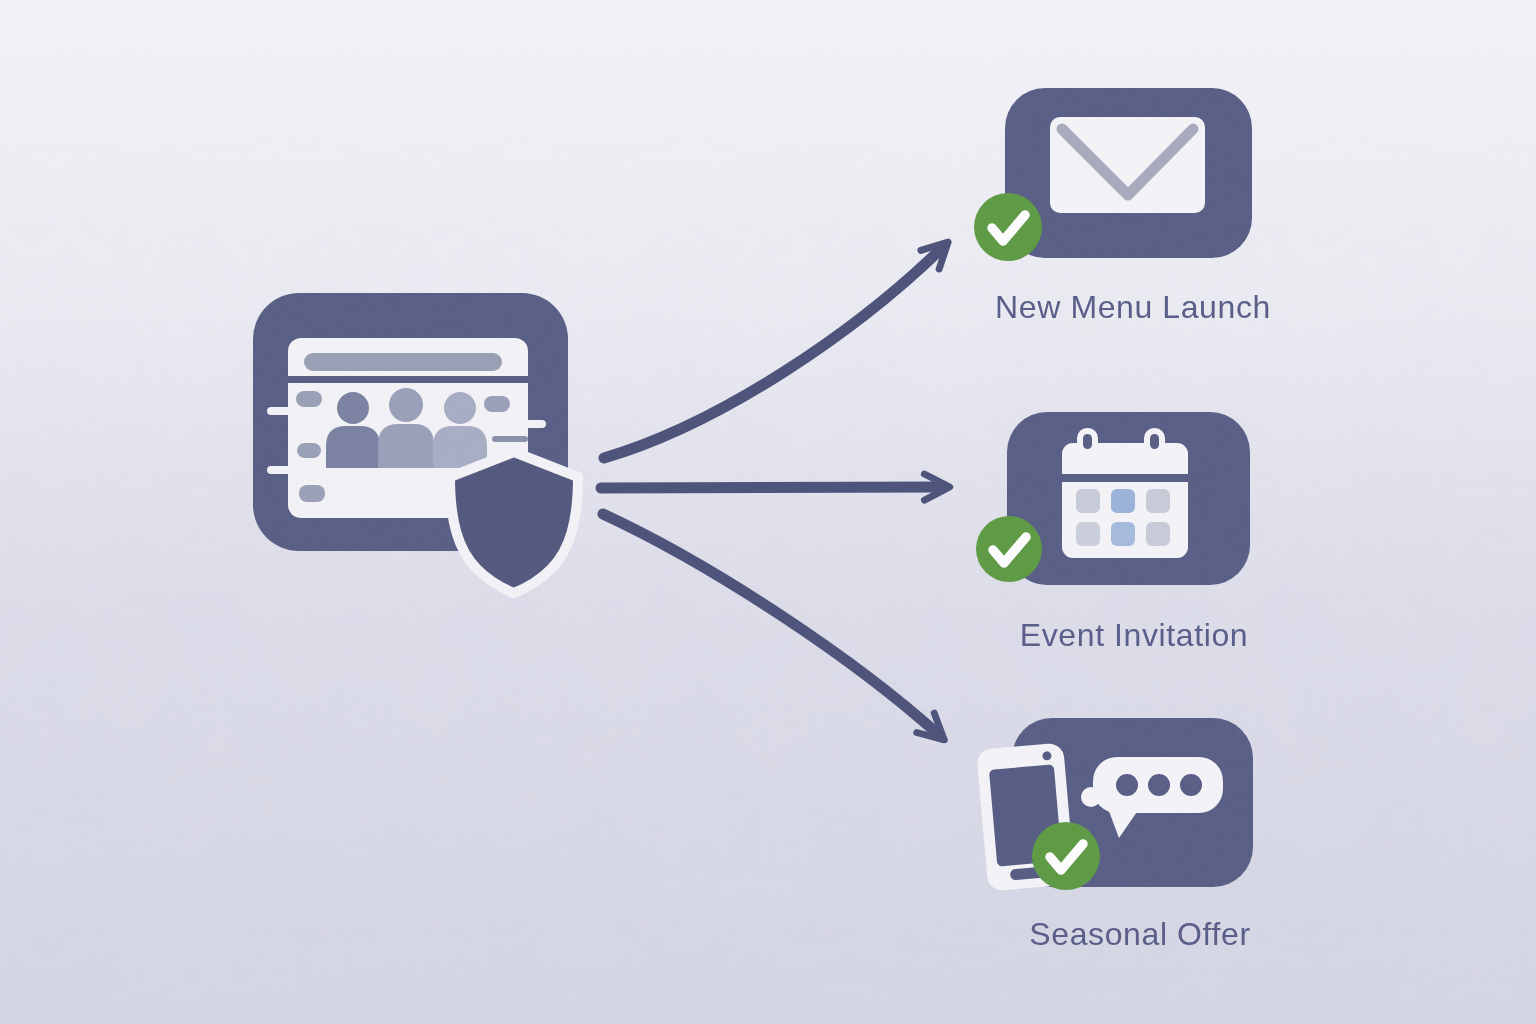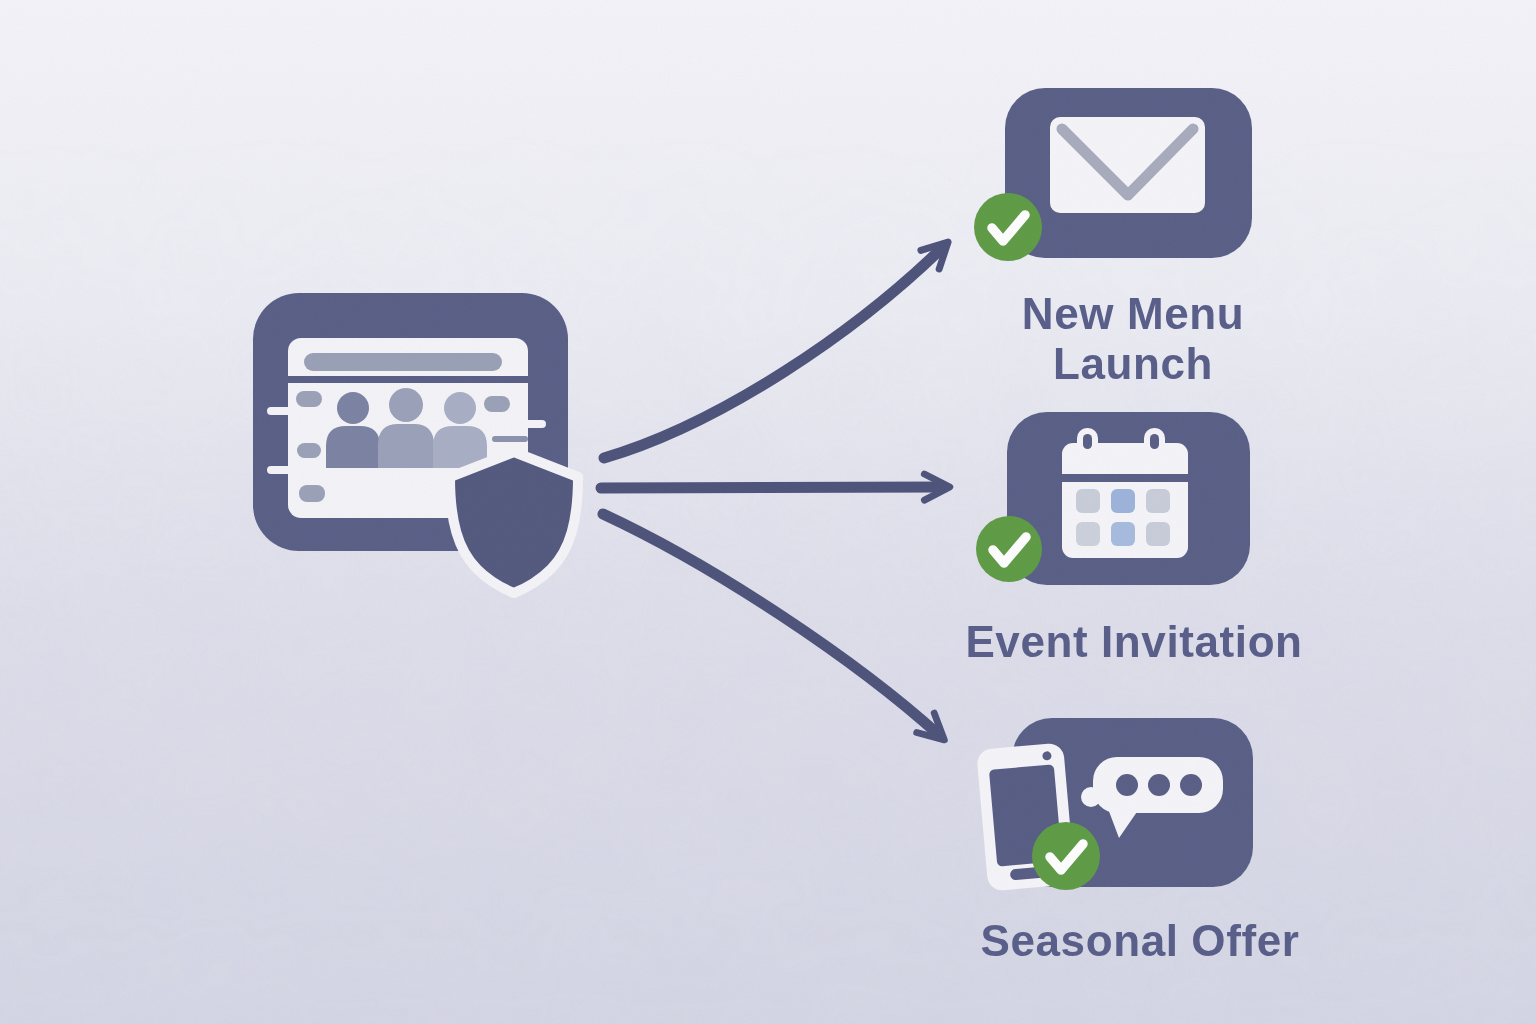--- a/index.html
+++ b/index.html
@@ -16,22 +16,22 @@
     inset: 0;
     width: 1536px;
     height: 1024px;
     display: block;
   }
   .label {
     position: absolute;
     width: 360px;
     text-align: center;
     font-family: "Liberation Sans", sans-serif;
-    font-size: 44px;
-    font-weight: 700;
+    font-size: 32px;
+    font-weight: 400;
     letter-spacing: 0.6px;
     color: #5a5f8a;
     user-select: none;
   }
   .label-1 { left: 953px; top: 289px; }
   .label-2 { left: 954px; top: 617px; }
   .label-3 { left: 960px; top: 916px; }
 </style>
 </head>
 <body>

